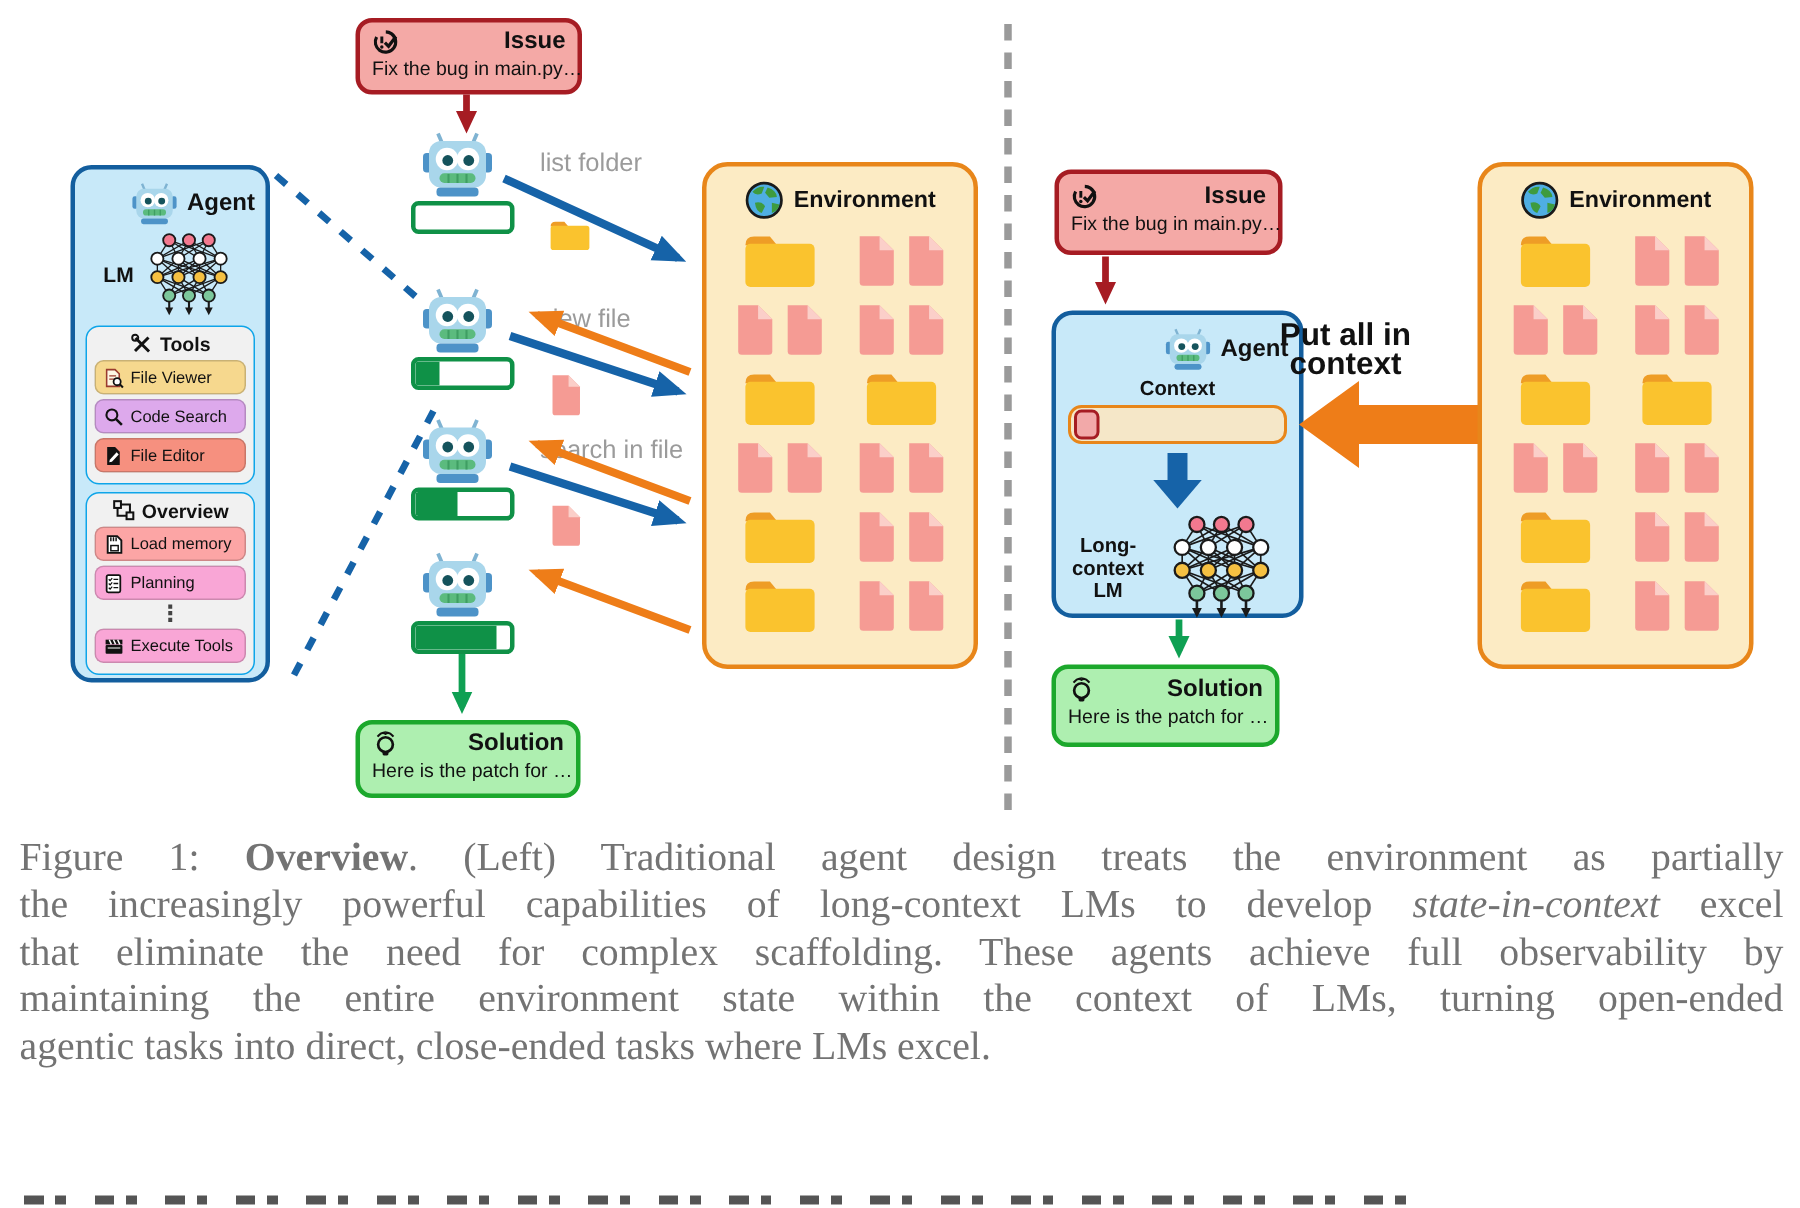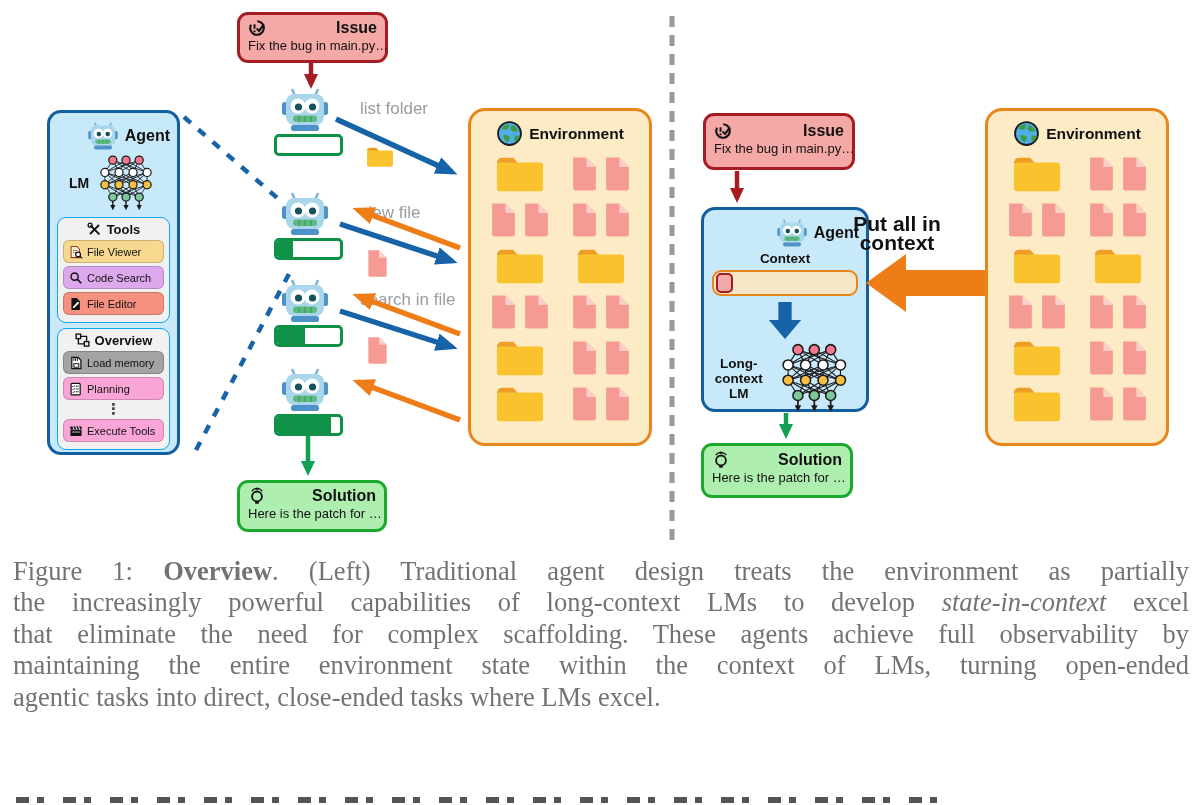--- a/index.html
+++ b/index.html
@@ -244,21 +244,21 @@
             <svg viewBox="0 0 20 20" width="100%" height="100%">
               <rect x="1.5" y="1.5" width="6" height="6" fill="none" stroke="#111" stroke-width="1.8"></rect>
               <rect x="12.5" y="11.5" width="6" height="6" fill="none" stroke="#111" stroke-width="1.8"></rect>
               <path d="M7.5,4.5 H15.5 V11.5" fill="none" stroke="#111" stroke-width="1.8"></path>
               <path d="M4.5,7.5 V14.5 H12.5" fill="none" stroke="#111" stroke-width="1.8"></path>
             </svg>
           </span>
         <span>Overview</span>
       </div>
       <div class="card-items">
-          <div class="chip" style="background: #a3a3a3;">
+          <div class="chip" style="background: #fca5a5;">
             <span class="chip-ic">
               <svg viewBox="0 0 20 20" width="100%" height="100%">
                 <path d="M4,2 H13 L17,6 V18 H4 Z" fill="#fff" stroke="#111" stroke-width="1.8"></path>
                 <line x1="7" y1="3" x2="7" y2="7" stroke="#111" stroke-width="1.4"></line>
                 <line x1="9.5" y1="3" x2="9.5" y2="7" stroke="#111" stroke-width="1.4"></line>
                 <line x1="12" y1="3" x2="12" y2="7" stroke="#111" stroke-width="1.4"></line>
                 <rect x="7" y="11" width="7" height="5" fill="none" stroke="#111" stroke-width="1.4"></rect>
               </svg>
             </span>
             <span class="chip-label">Load memory</span>

